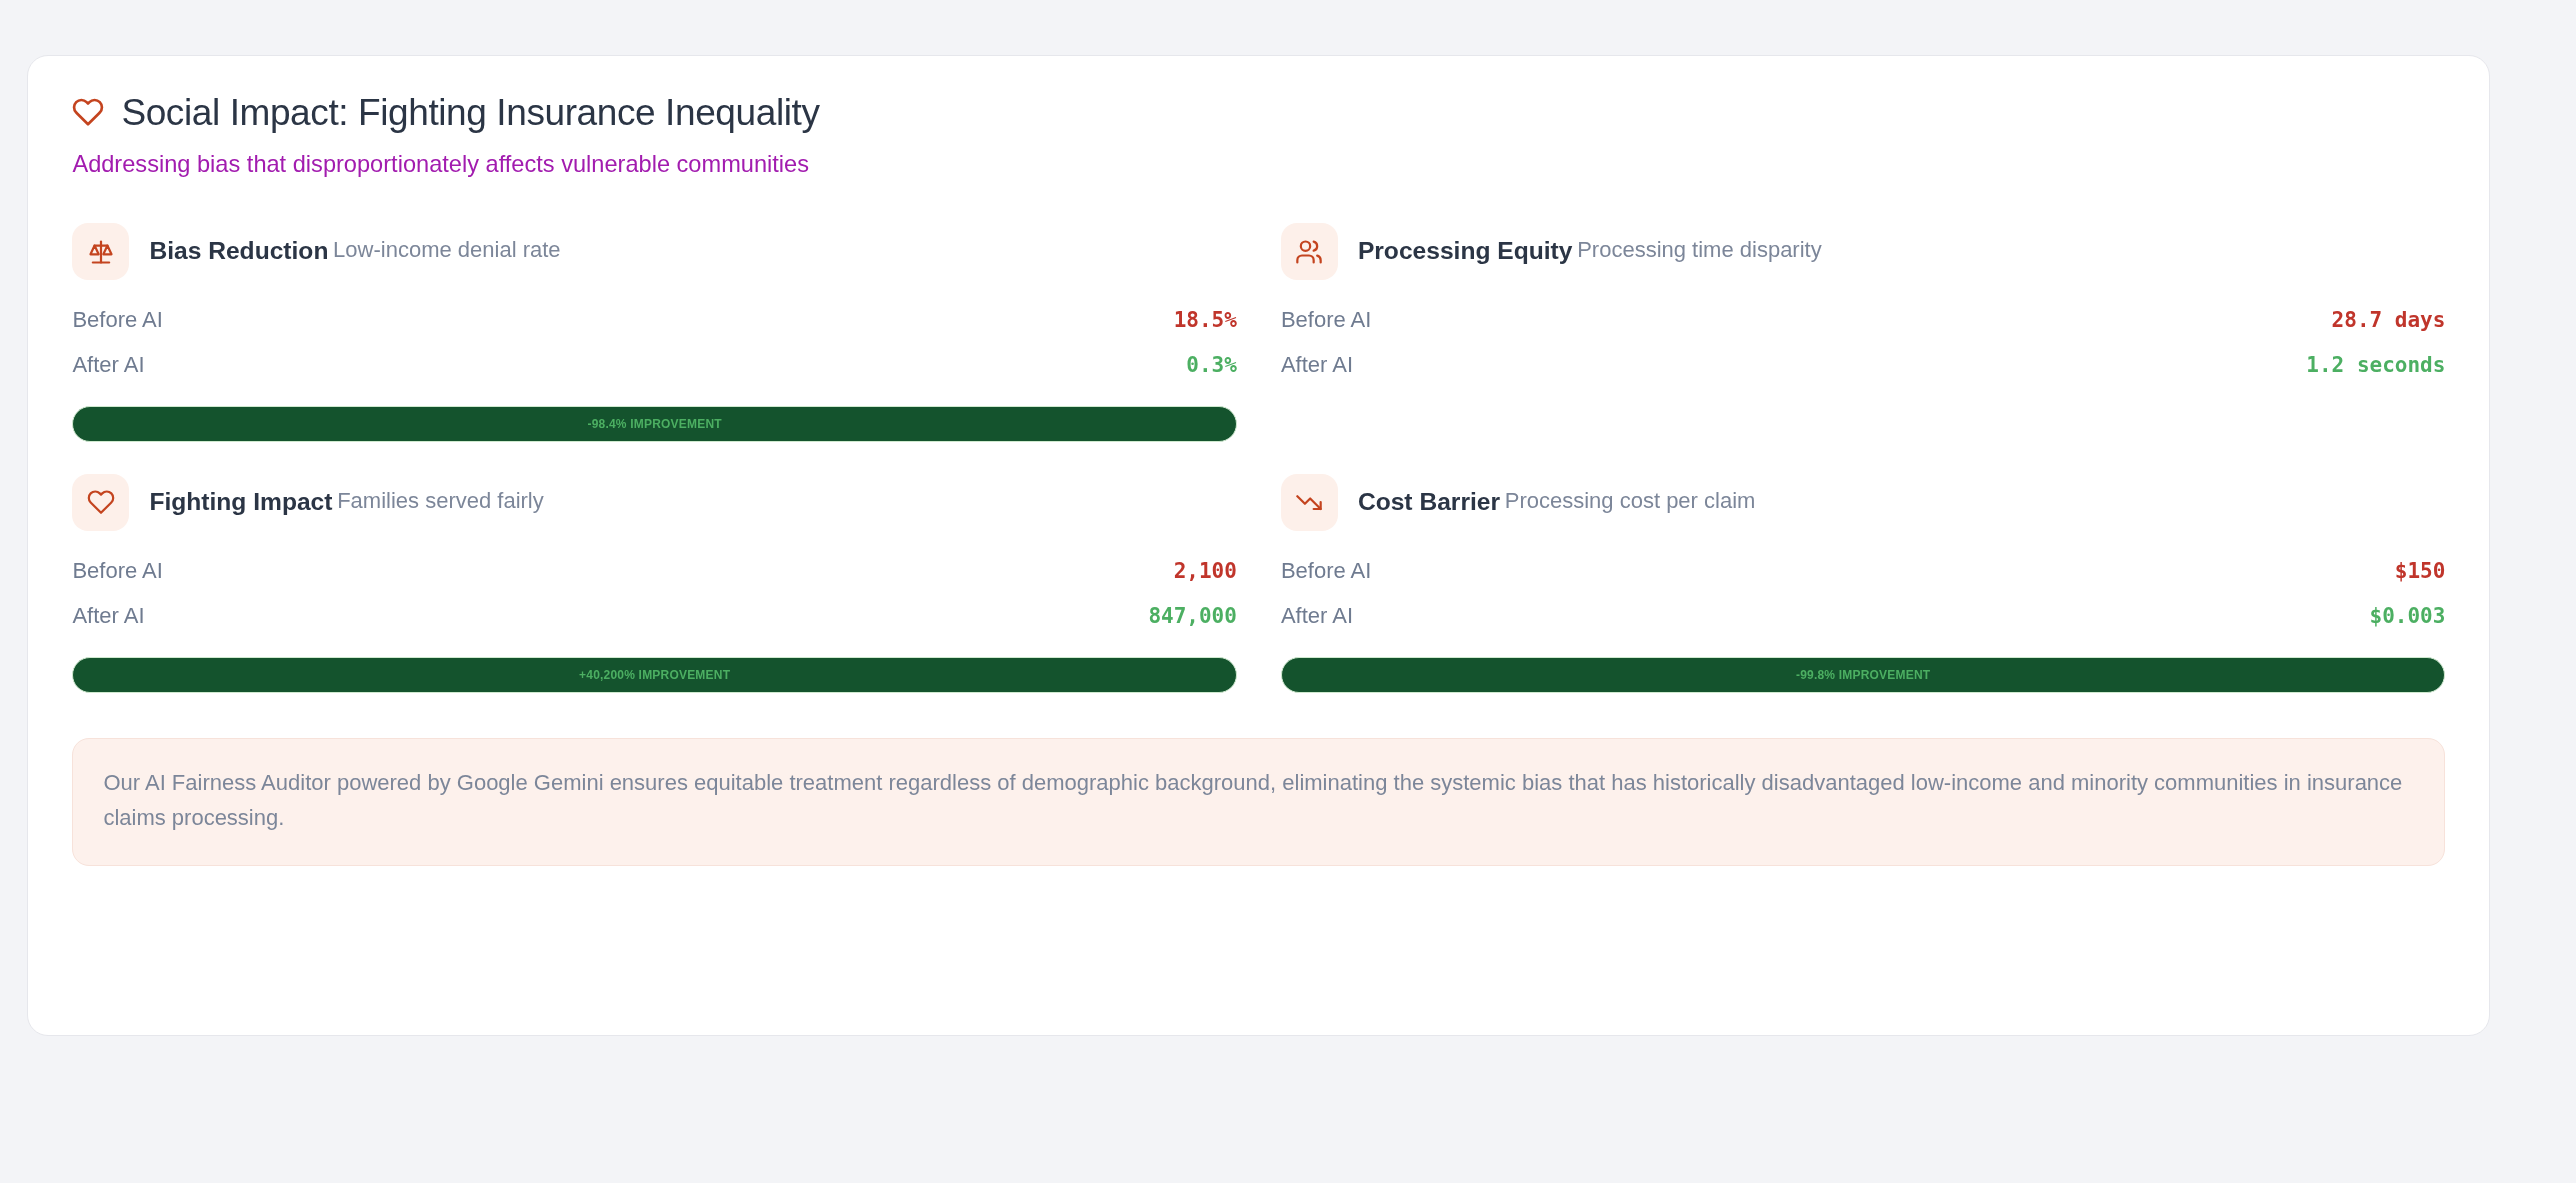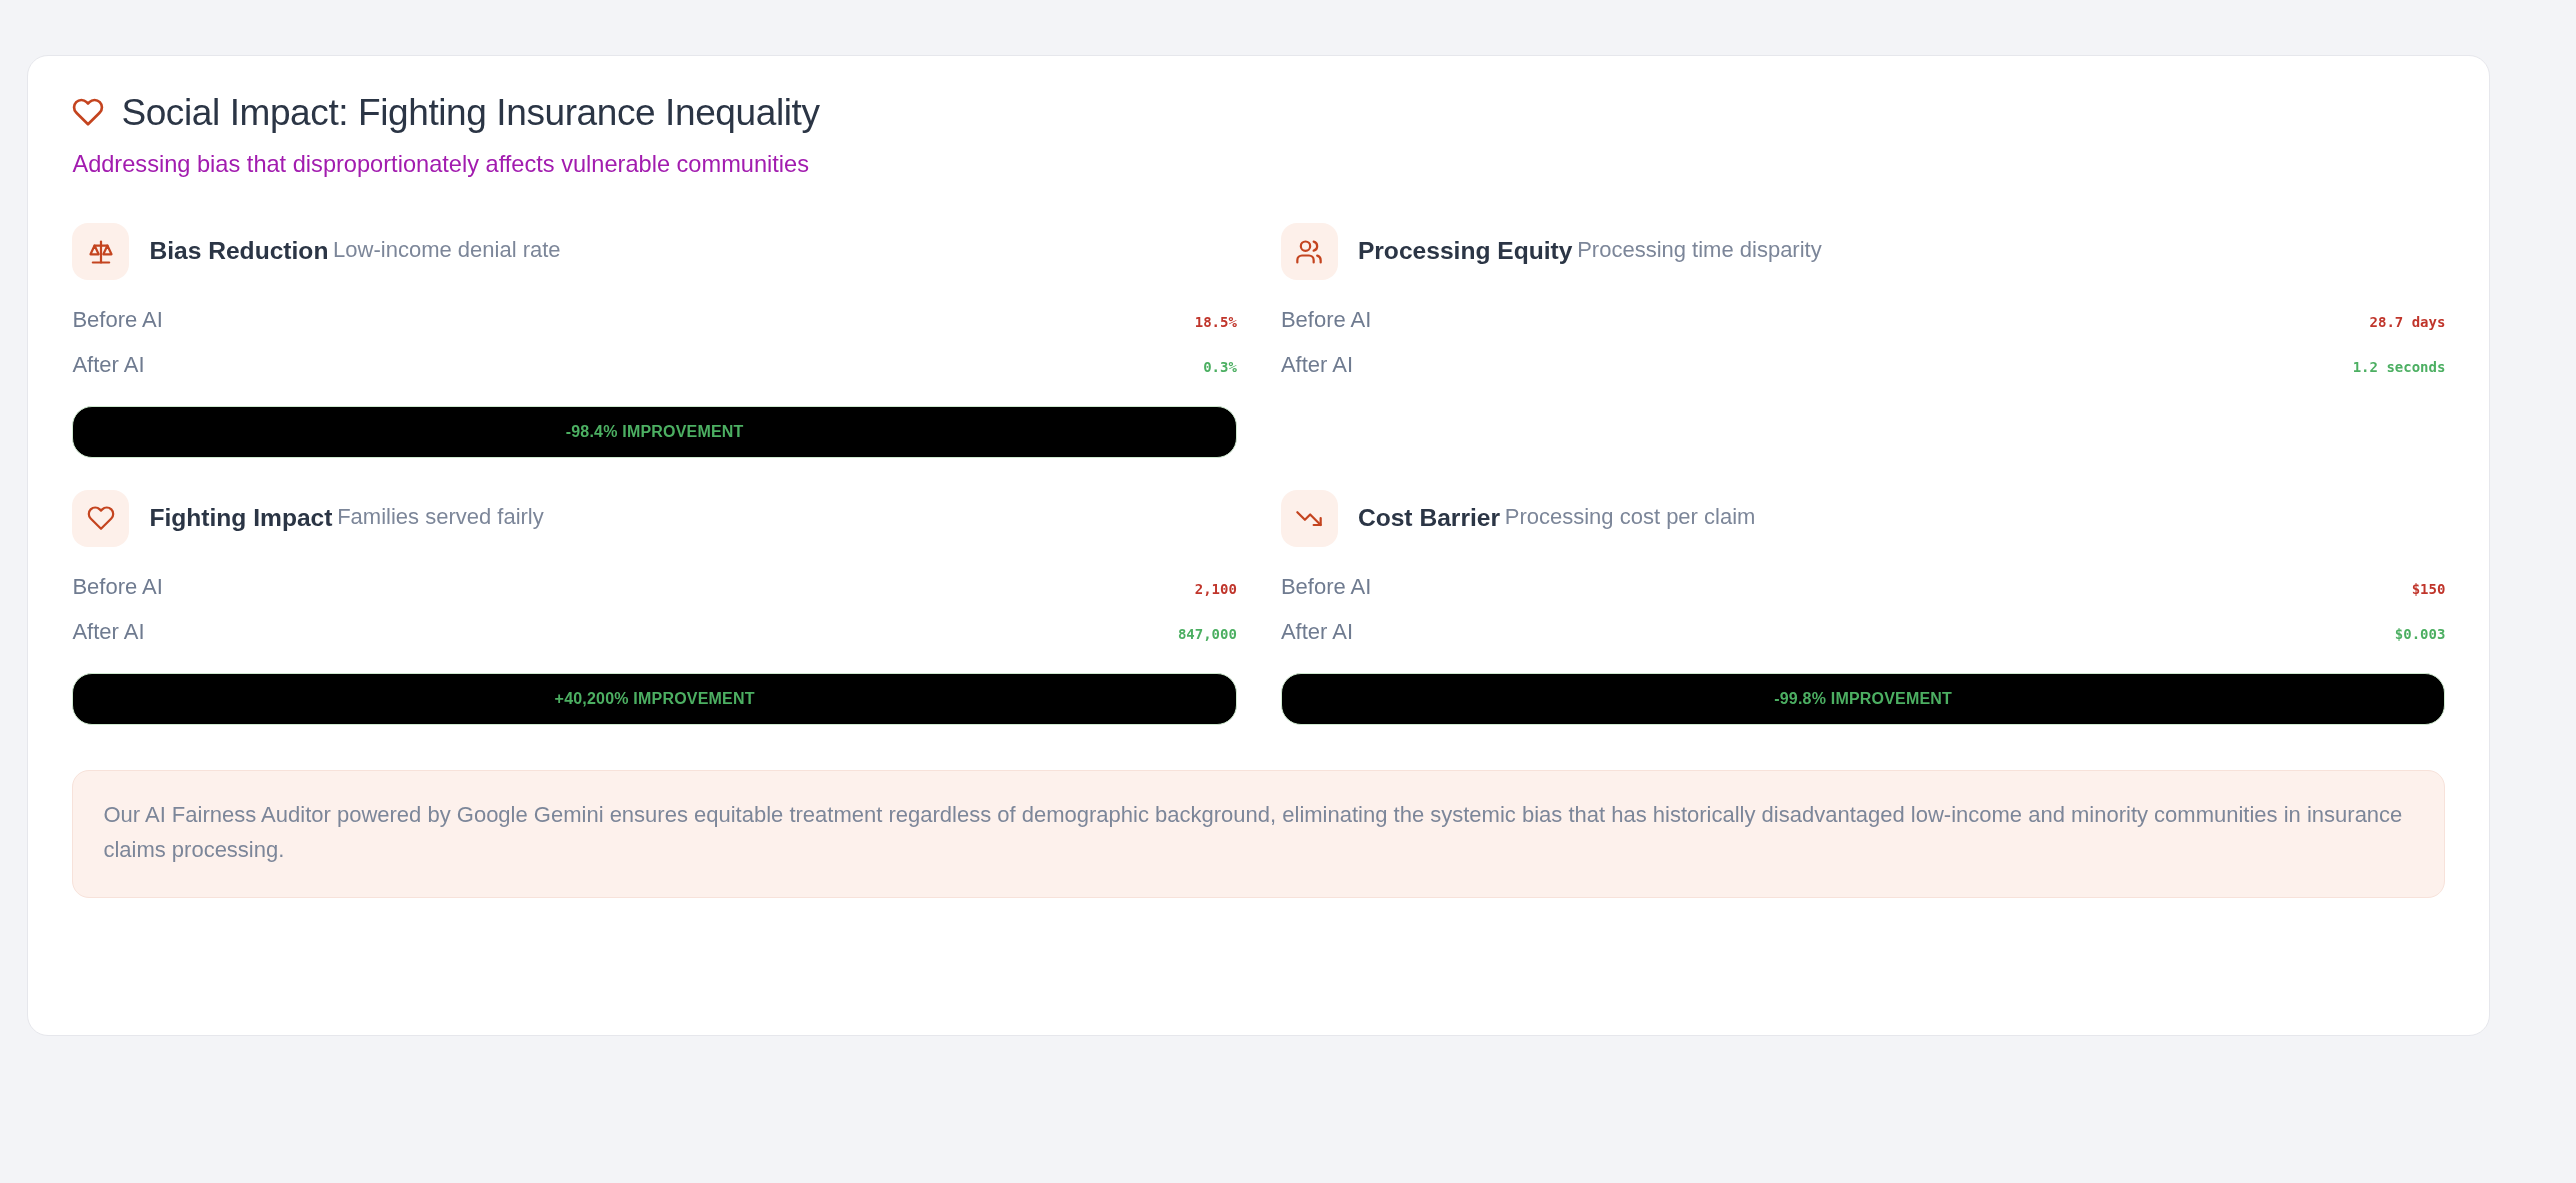--- a/index.html
+++ b/index.html
@@ -110,38 +110,38 @@
     height: 45px;
   }
 
   .metric-row-label {
     font-size: 22px;
     color: #6f7b90;
   }
 
   .metric-row-value {
     font-family: "DejaVu Sans Mono", monospace;
-    font-size: 14px;
+    font-size: 21px;
     font-weight: bold;
     white-space: pre;
   }
 
   .value-before { color: #c0352b; }
   .value-after  { color: #4caf62; }
 
   .improve-badge {
     margin-top: 11.3px;
-    height: 52px;
+    height: 36px;
     border-radius: 20px;
-    background: #000000;
+    background: #14532d;
     border: 1.3px solid #cfe9cf;
     display: flex;
     align-items: center;
     justify-content: center;
-    font-size: 16px;
+    font-size: 12px;
     font-weight: bold;
     color: #4caf62;
     letter-spacing: 0.2px;
   }
 
   
   .guarantee {
     margin-top: 13.2px;
     background: #fdf1ec;
     border: 1.3px solid #f7e2da;

